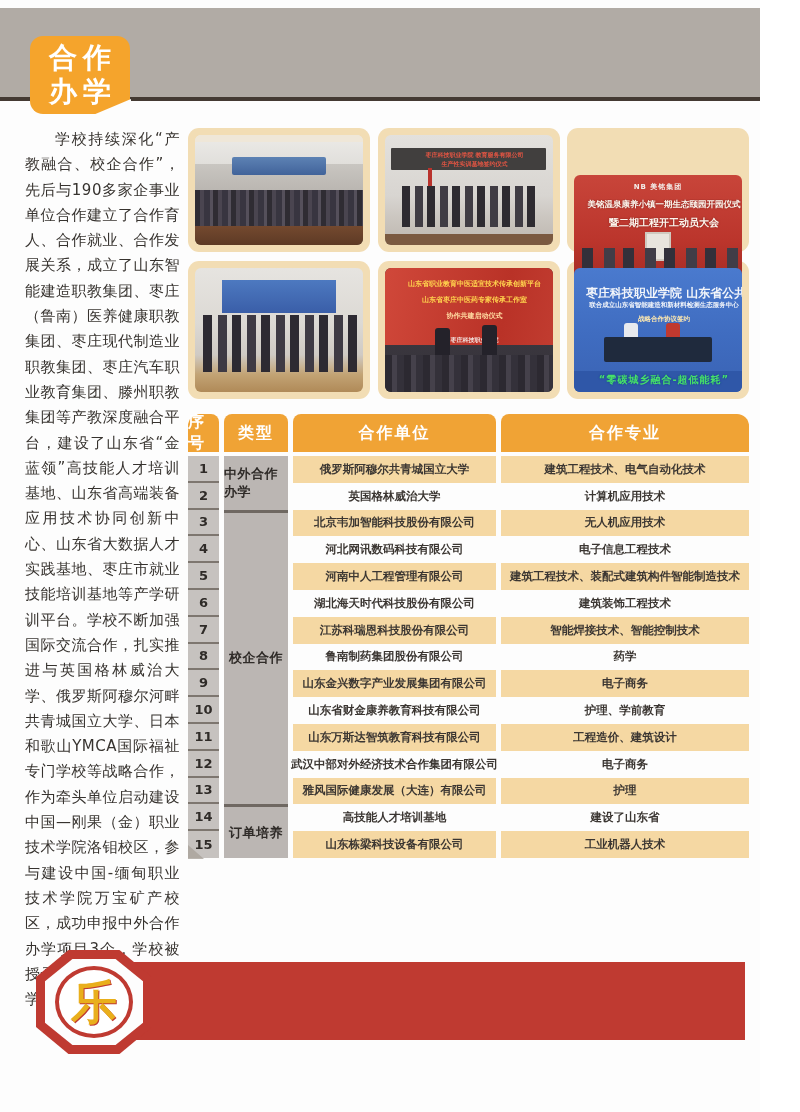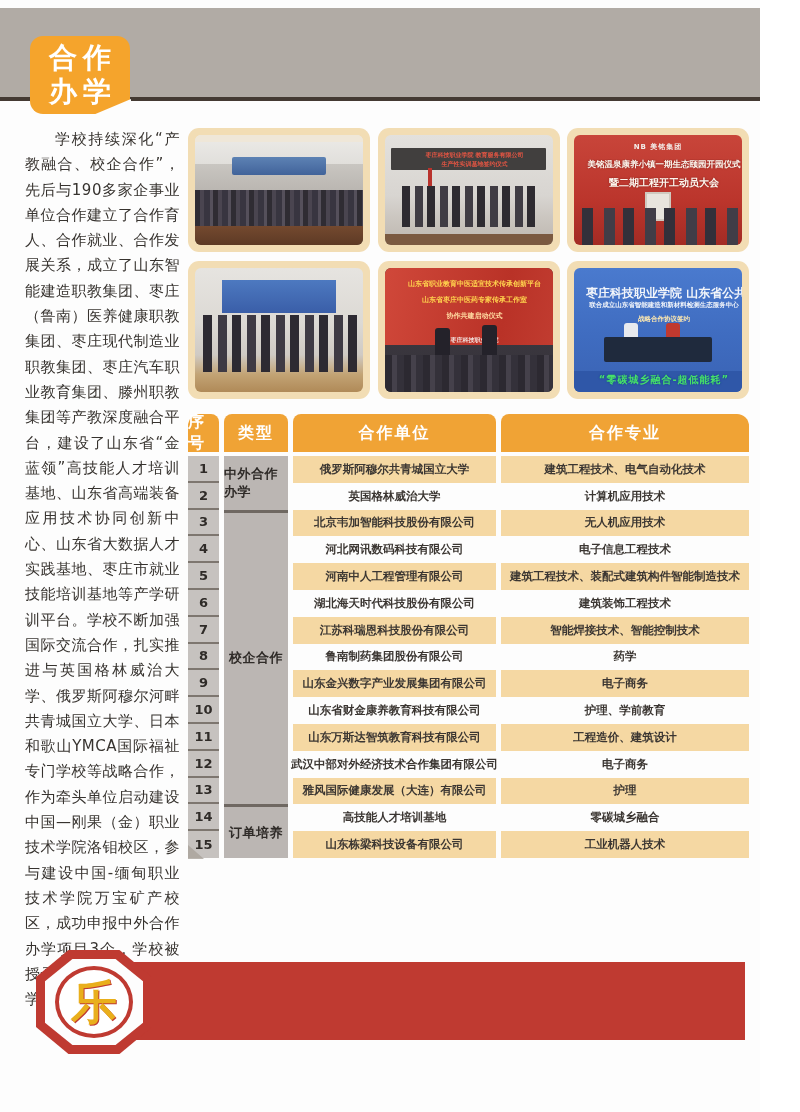--- a/index.html
+++ b/index.html
@@ -44,21 +44,21 @@
   
   .p2 { background:linear-gradient(#e3e1dd 0%,#d8d5d1 55%,#cbc6c0 75%,#bdb7b0 100%); }
   .p2-lcd { left:4%; top:12%; width:92%; height:20%; background:#413f3e; border-radius:1px; }
   .p2-lcd .cap { color:#e35543; font-size:6px; line-height:8px; }
   .p2-people { left:8%; top:46%; width:84%; height:38%;
                background:repeating-linear-gradient(90deg,transparent 0 4px,#2e2b31 4px 12px,transparent 12px 17px,#403c44 17px 25px); }
   .p2-desk { left:0; bottom:0; width:100%; height:10%; background:#7b5a41; }
   .p2-flag { left:26%; top:30%; width:4px; height:24%; background:#b9322c; }
 
   
-  .p3 { background:linear-gradient(#c8453a 0%,#bb352c 60%,#a32b24 100%); }
+  .p3 { background:linear-gradient(#c8453a 0%,#bb352c 60%,#a32b24 100%);margin-top:40px; }
   .p3-logo { left:0; top:6%; width:100%; text-align:center; color:#f3efec; font-size:7px; font-weight:bold; letter-spacing:1px; }
   .p3 .cap1 { top:22%; color:#fdf6ee; font-size:8.5px; text-shadow:0 0 2px #7e1f1a; }
   .p3 .cap2 { top:37%; color:#fdf6ee; font-size:10px; text-shadow:0 0 2px #7e1f1a; }
   .p3-easel { left:42%; top:52%; width:16%; height:26%; background:#e8e4dd; border:2px solid #cfc9bf; }
   .p3-people { left:0; bottom:0; width:100%; height:34%;
                background:repeating-linear-gradient(90deg,transparent 0 8px,#33303a 8px 19px,transparent 19px 30px,#413d47 30px 41px); }
 
   
   .p4 { background:linear-gradient(#e6e4e0 0%,#dcd9d4 45%,#cfcac4 70%,#c2a374 86%,#b08a58 100%); }
   .p4-screen { left:16%; top:10%; width:68%; height:26%; background:linear-gradient(#4d79c0,#3a5ea8); }
@@ -267,21 +267,21 @@
       <div class="data-cell">电子信息工程技术</div>
       <div class="data-cell">建筑工程技术、装配式建筑构件智能制造技术</div>
       <div class="data-cell">建筑装饰工程技术</div>
       <div class="data-cell">智能焊接技术、智能控制技术</div>
       <div class="data-cell">药学</div>
       <div class="data-cell">电子商务</div>
       <div class="data-cell">护理、学前教育</div>
       <div class="data-cell">工程造价、建筑设计</div>
       <div class="data-cell">电子商务</div>
       <div class="data-cell">护理</div>
-      <div class="data-cell">零碳城乡融合</div>
+      <div class="data-cell">建设了山东省</div>
       <div class="data-cell">工业机器人技术</div>
     </div>
 
   </div>
   <div class="table-curl"></div>
 
   <div class="banner-bar"></div>
   <div class="seal">
     <div class="seal-inner">
       <div class="seal-ring">

